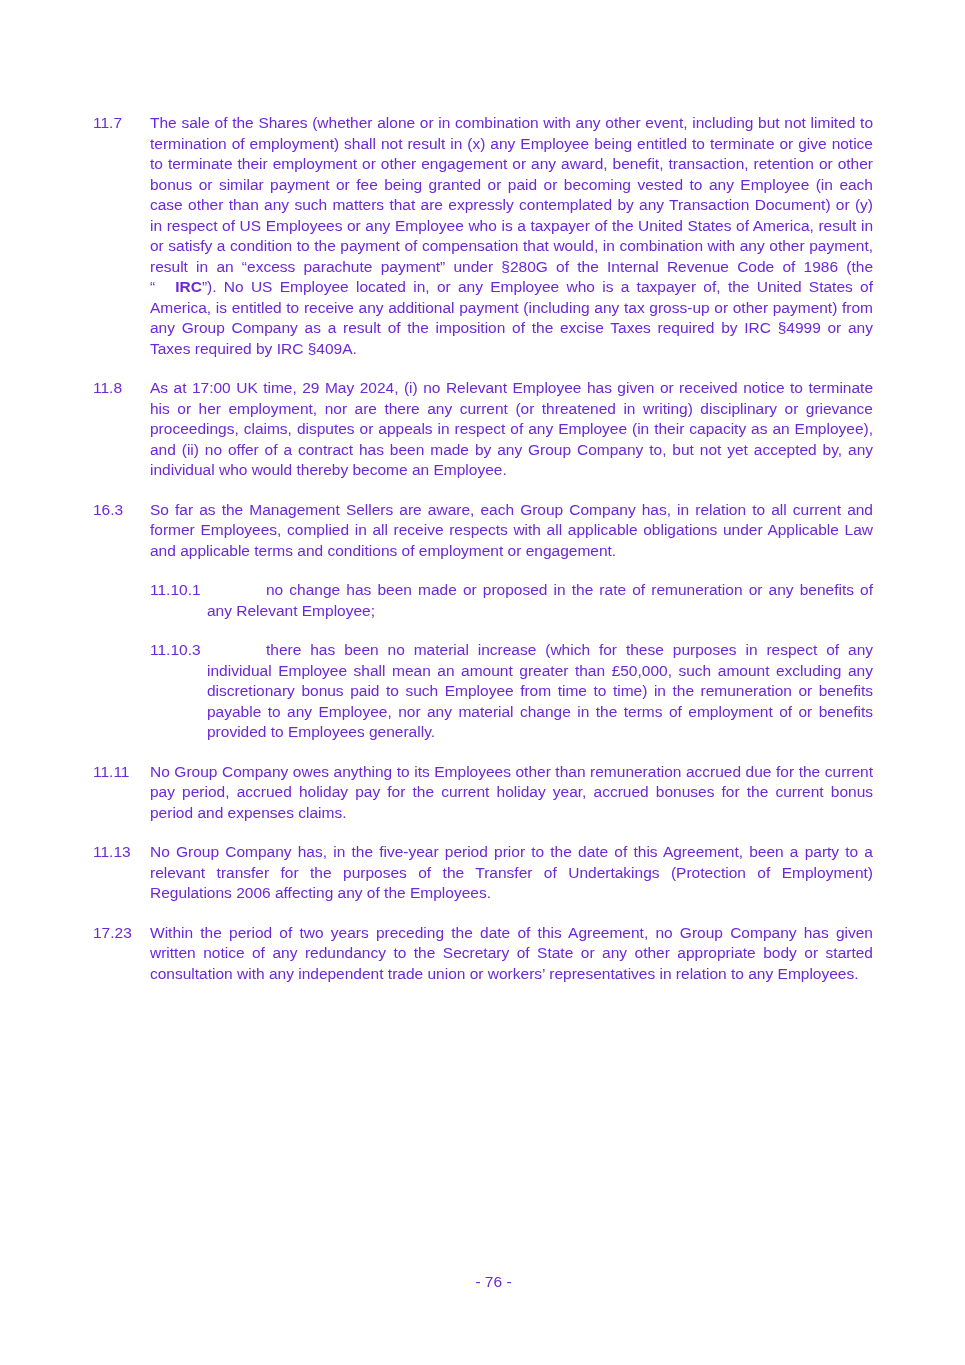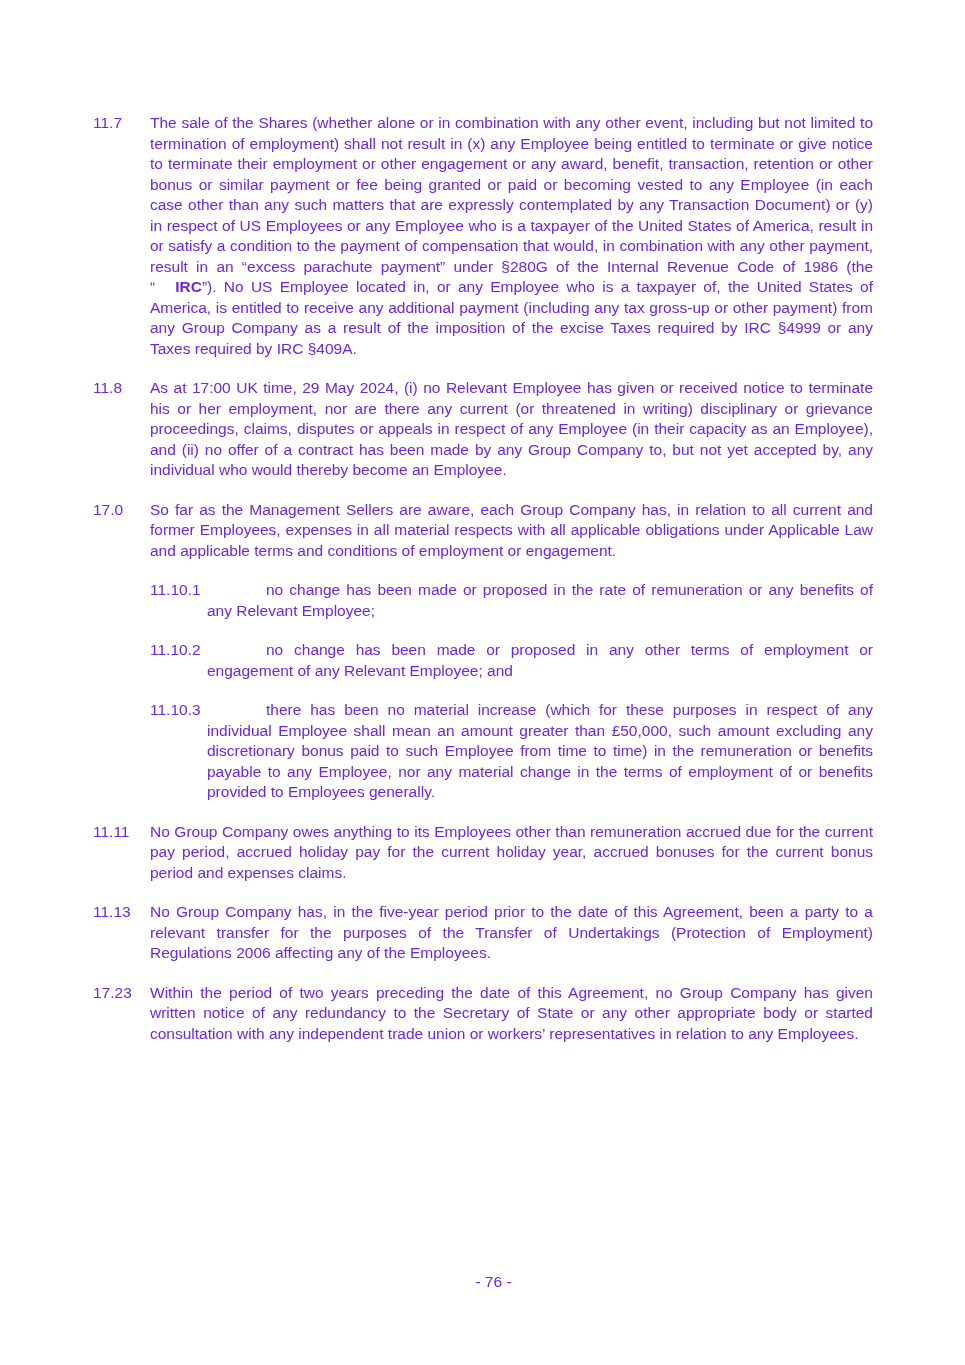--- a/index.html
+++ b/index.html
@@ -61,31 +61,28 @@
 
     <div class="para l1">
       <span class="num">11.7</span><span>The sale of the Shares (whether alone or in combination with any other event, including but not limited to termination of employment) shall not result in (x) any Employee being entitled to terminate or give notice to terminate their employment or other engagement or any award, benefit, transaction, retention or other bonus or similar payment or fee being granted or paid or becoming vested to any Employee (in each case other than any such matters that are expressly contemplated by any Transaction Document) or (y) in respect of US Employees or any Employee who is a taxpayer of the United States of America, result in or satisfy a condition to the payment of compensation that would, in combination with any other payment, result in an “excess parachute payment” under §280G of the Internal Revenue Code of 1986 (the “</span><b>IRC</b><span>”).  No US Employee located in, or any Employee who is a taxpayer of, the United States of America, is entitled to receive any additional payment (including any tax gross-up or other payment) from any Group Company as a result of the imposition of the excise Taxes required by IRC §4999 or any Taxes required by IRC §409A.</span>
     </div>
 
     <div class="para l1">
       <span class="num">11.8</span><span>As at 17:00 UK time, 29 May 2024, (i) no Relevant Employee has given or received notice to terminate his or her employment, nor are there any current (or threatened in writing) disciplinary or grievance proceedings, claims, disputes or appeals in respect of any Employee (in their capacity as an Employee), and (ii) no offer of a contract has been made by any Group Company to, but not yet accepted by, any individual who would thereby become an Employee.</span>
     </div>
 
     <div class="para l1">
-      <span class="num">17.0</span><span>So far as the Management Sellers are aware, each Group Company has, in relation to all current and former Employees, expenses in all material respects with all applicable obligations under Applicable Law and applicable terms and conditions of employment or engagement.</span>
+      <span class="num">16.3</span><span>So far as the Management Sellers are aware, each Group Company has, in relation to all current and former Employees, complied in all receive respects with all applicable obligations under Applicable Law and applicable terms and conditions of employment or engagement.</span>
     </div>
 
 
     <div class="para l2">
       <span class="num">11.10.1</span><span>no change has been made or proposed in the rate of remuneration or any benefits of any Relevant Employee;</span>
     </div>
 
-    <div class="para l2">
-      <span class="num">11.10.2</span><span>no change has been made or proposed in any other terms of employment or engagement of any Relevant Employee; and</span>
-    </div>
 
     <div class="para l2">
       <span class="num">11.10.3</span><span>there has been no material increase (which for these purposes in respect of any individual Employee shall mean an amount greater than £50,000, such amount excluding any discretionary bonus paid to such Employee from time to time) in the remuneration or benefits payable to any Employee, nor any material change in the terms of employment of or benefits provided to Employees generally.</span>
     </div>
 
     <div class="para l1">
       <span class="num">11.11</span><span>No Group Company owes anything to its Employees other than remuneration accrued due for the current pay period, accrued holiday pay for the current holiday year, accrued bonuses for the current bonus period and expenses claims.</span>
     </div>
 
 

